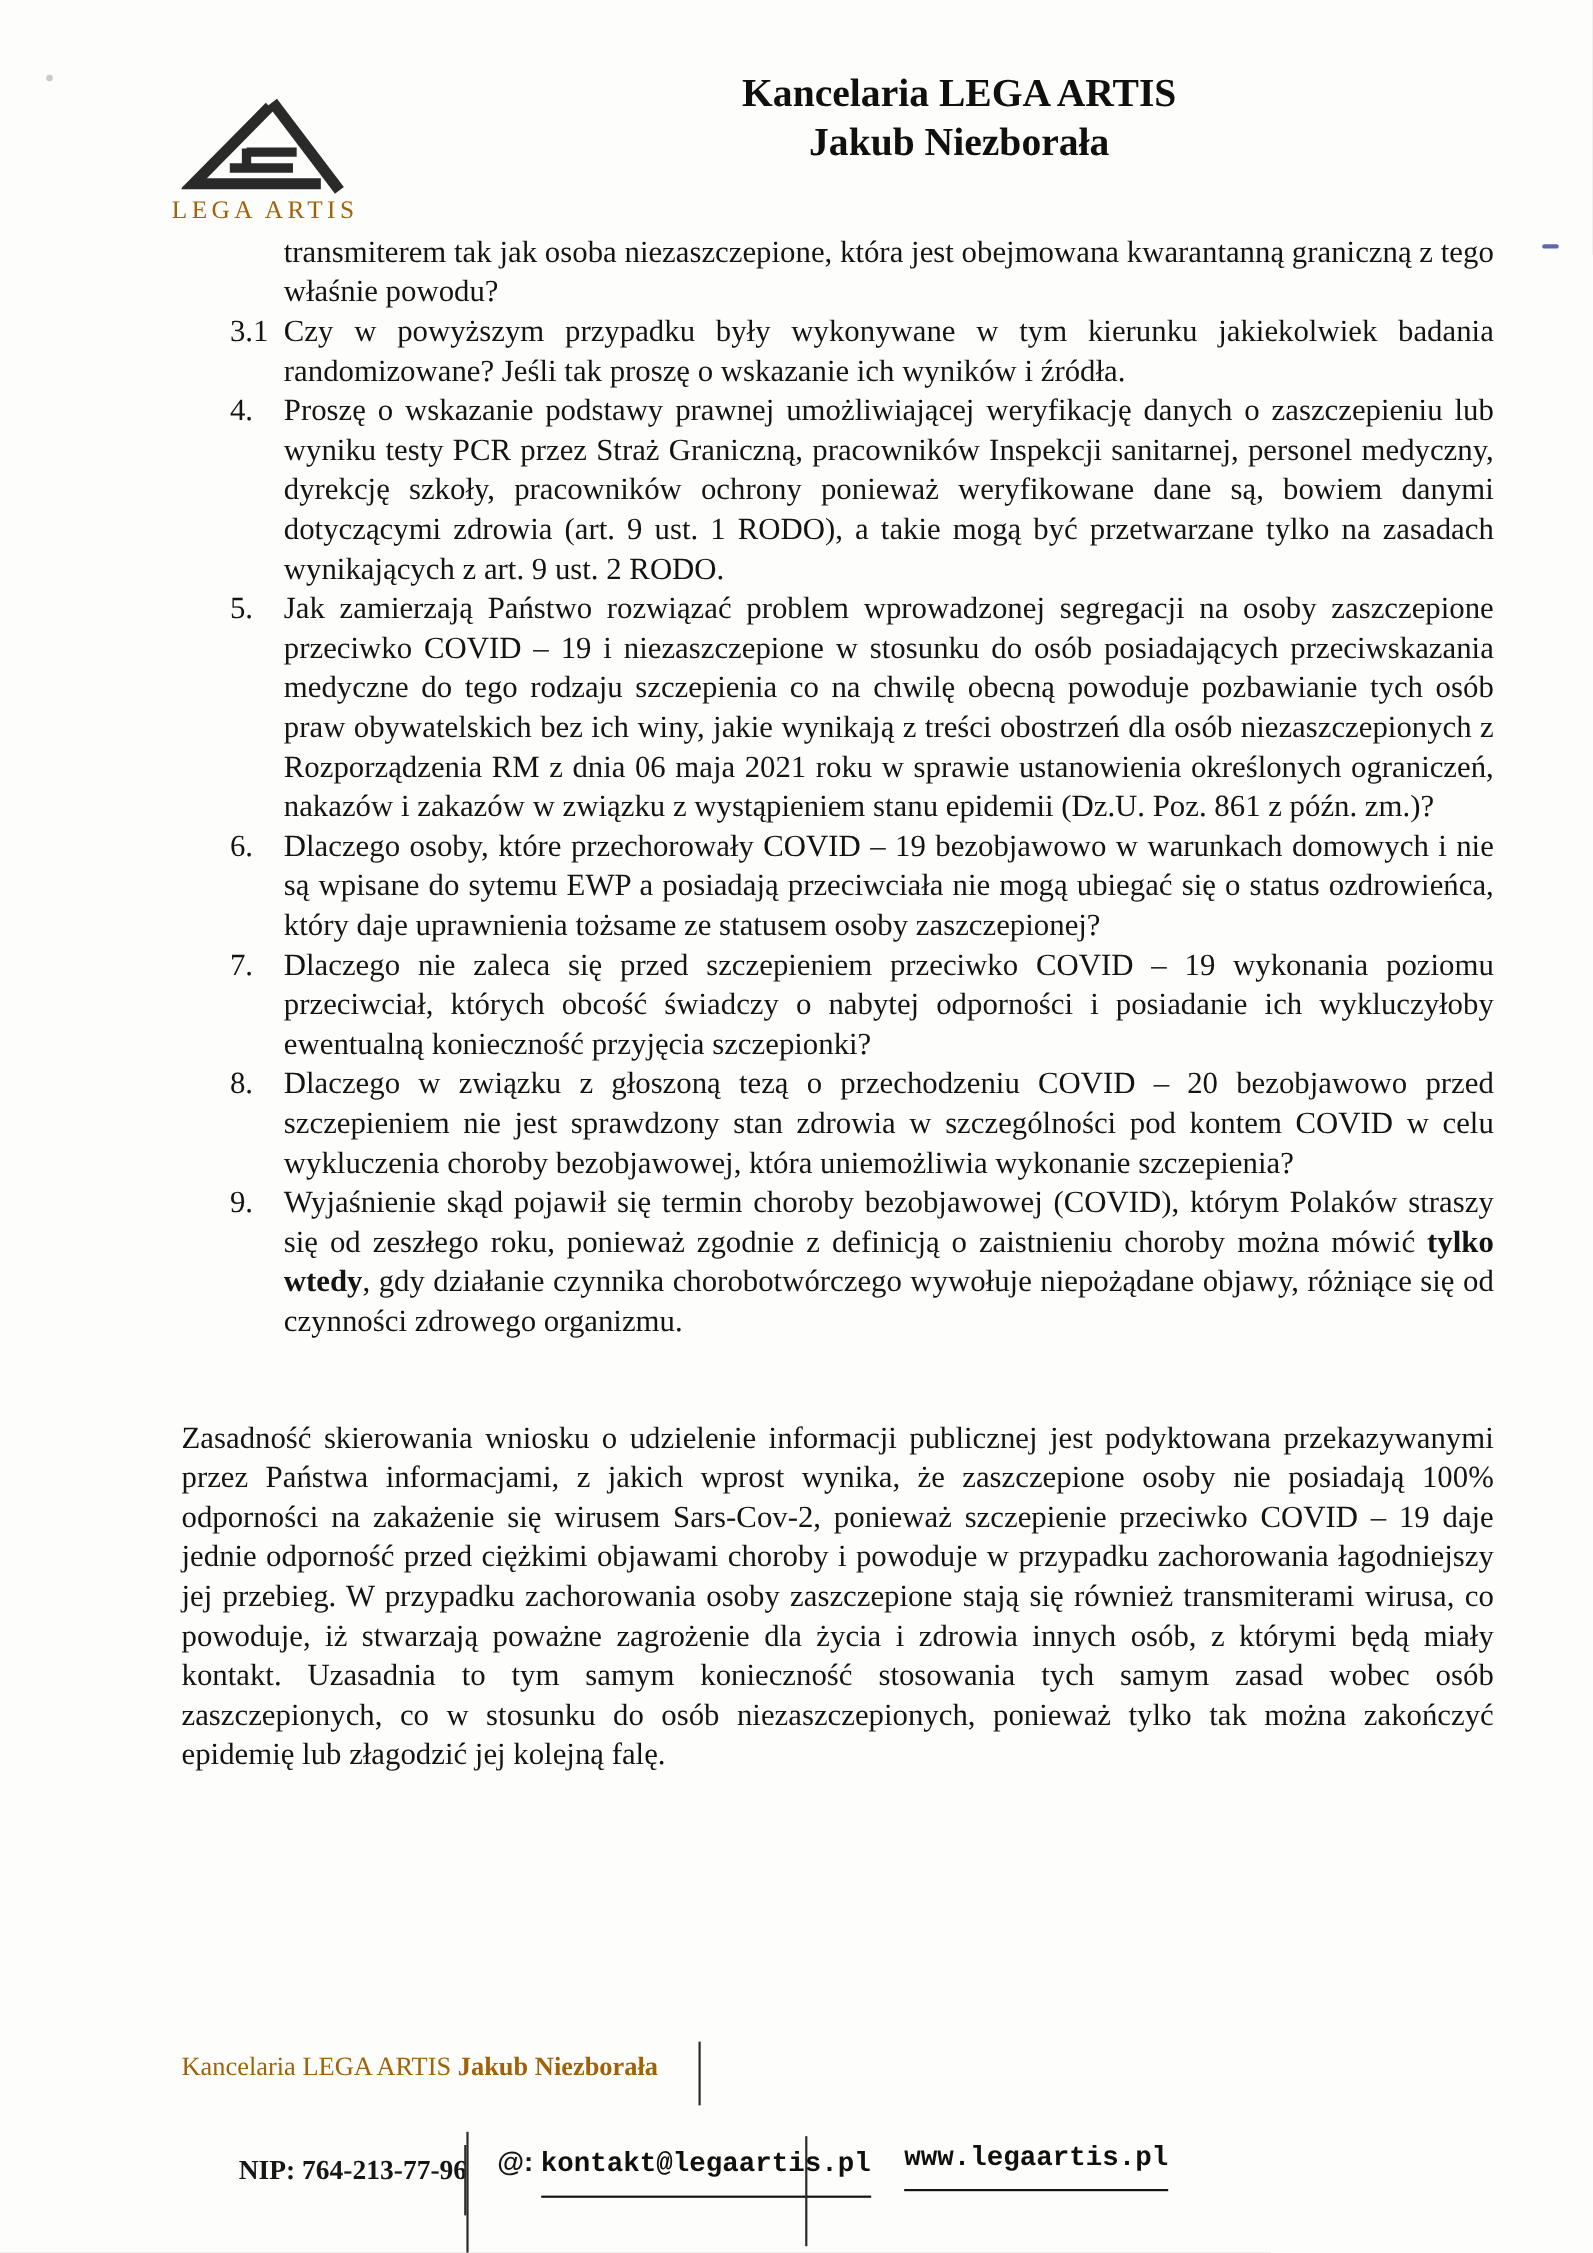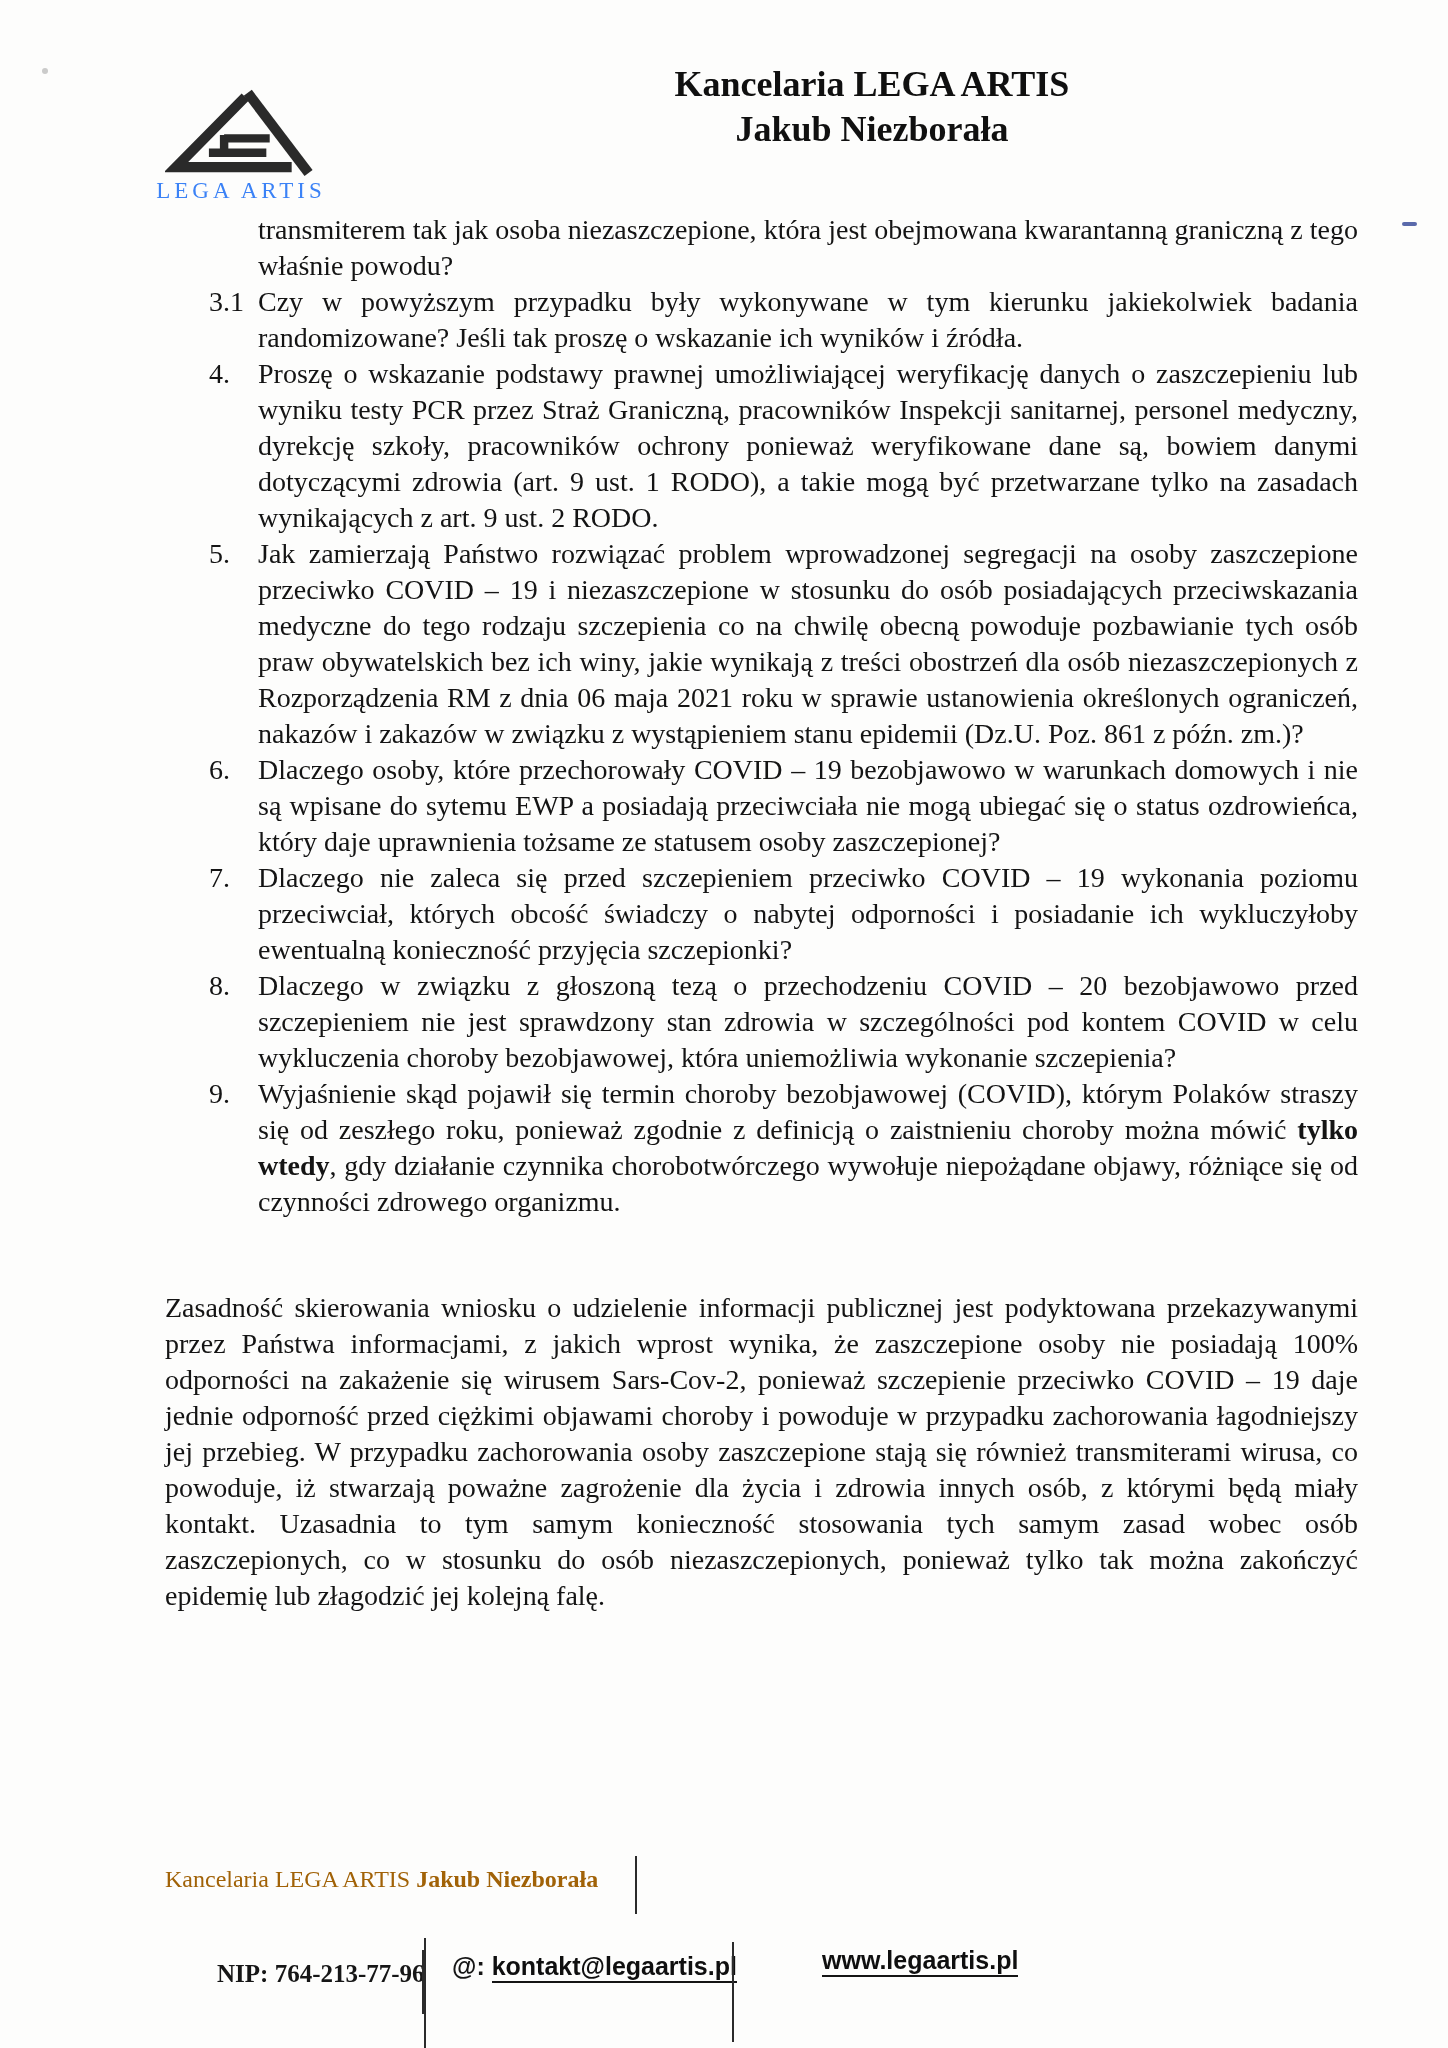--- a/index.html
+++ b/index.html
@@ -4,21 +4,21 @@
 <style>
   html,body{margin:0;padding:0;background:#d8d8d8;}
   .page{
     position:relative;width:1448px;height:2048px;background:#fdfdfc;
     font-family:"Liberation Serif",serif;color:#161616;overflow:hidden;
     margin:0 auto;
   }
   
   .logo{position:absolute;left:146px;top:88px;width:190px;text-align:center;}
   .logo-mark{width:152px;height:94px;display:block;margin:0 auto;}
-  .logo-caption{font-size:23px;letter-spacing:4px;color:#3b82f6;margin-top:-4px;white-space:nowrap;}
+  .logo-caption{font-size:23px;letter-spacing:4px;color:#a16207;margin-top:-4px;white-space:nowrap;}
   .title{
     position:absolute;left:570px;top:62px;width:604px;text-align:center;
     font-weight:bold;font-size:36px;line-height:45px;color:#101010;
   }
   
   .content{
     position:absolute;left:165px;top:212px;width:1193px;
     font-size:28px;line-height:36px;text-align:justify;color:#141414;
   }
   .cont-para{margin:0;padding-left:93px;}
@@ -38,21 +38,21 @@
   .d1{height:64px;margin-top:12px;}
   .d2{height:114px;margin-top:0;}
   .d3{height:100px;margin-top:4px;}
   .f-tel{width:212px;text-align:center;font-family:"Liberation Sans",sans-serif;
          font-weight:bold;font-size:25px;line-height:37px;padding-top:18px;white-space:nowrap;}
   .f-tel .tel2{padding-left:26px;}
   .f-email{width:306px;font-family:"Liberation Sans",sans-serif;font-weight:bold;
            font-size:25px;padding:14px 0 0 26px;box-sizing:border-box;white-space:nowrap;}
   .f-web{font-family:"Liberation Sans",sans-serif;font-weight:bold;font-size:25px;
          padding:8px 0 0 88px;white-space:nowrap;}
-  .u{color:#0f0f0f;text-decoration:none;border-bottom:2px solid #141414;padding-bottom:1px;}
+  .u{color:#0f0f0f;text-decoration:none;border-bottom:2px solid #141414;padding-bottom:14px;font-family:Liberation Mono, monospace;}
   
   .speck{position:absolute;left:42px;top:68px;width:6px;height:6px;border-radius:50%;
          background:#b5b5b5;opacity:.7;}
   .pen-mark{position:absolute;left:1402px;top:222px;width:15px;height:4px;
             background:#3d509c;border-radius:2px;opacity:.85;}
 </style>
 </head>
 <body>
 
 <div class="page">

